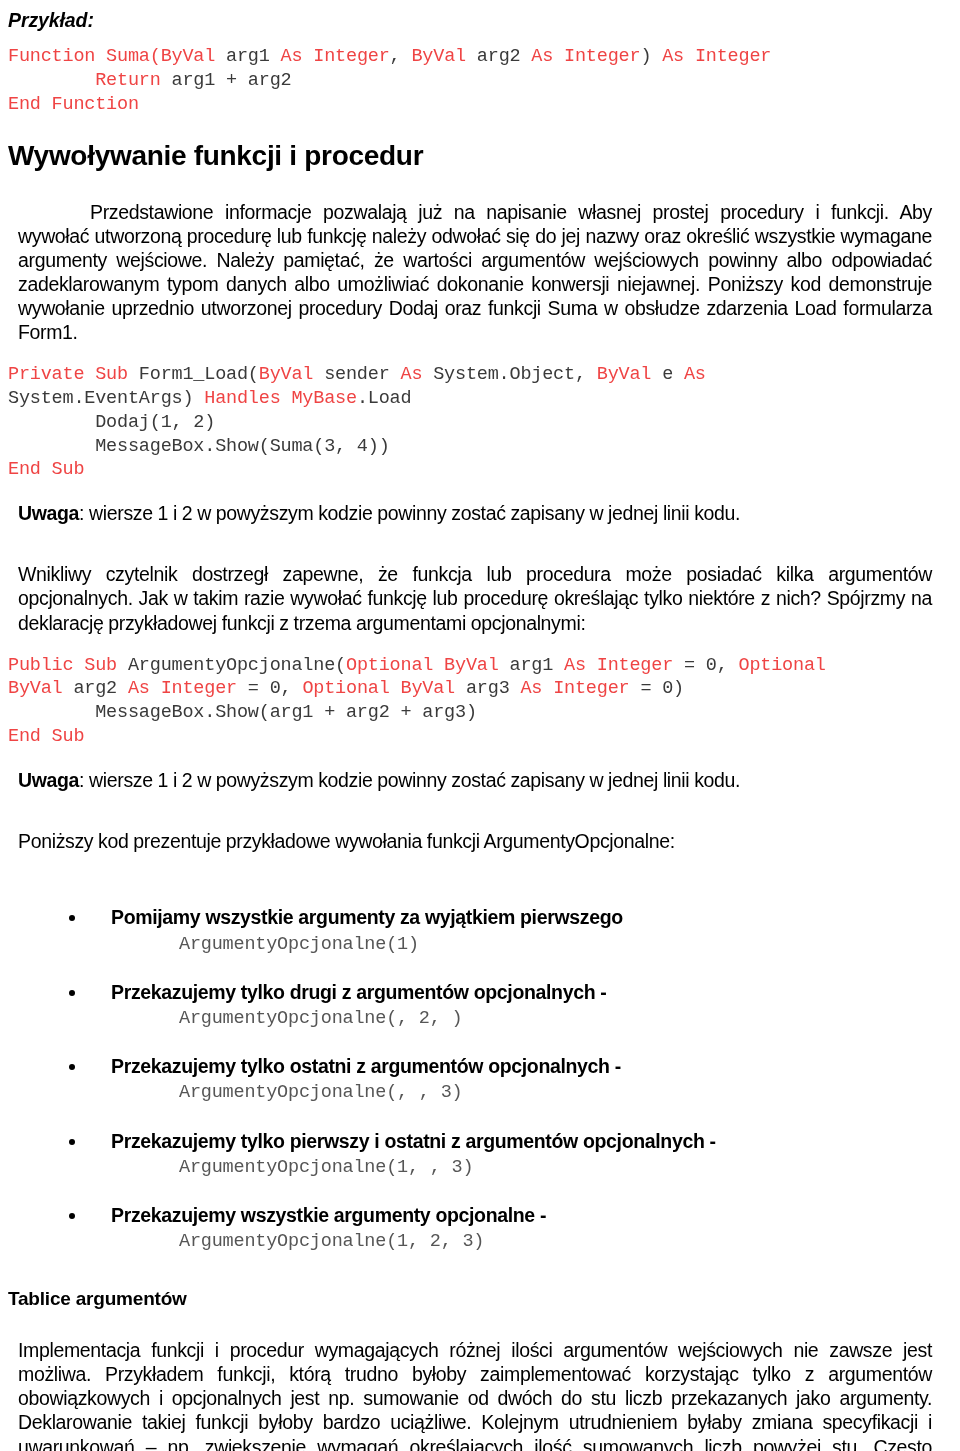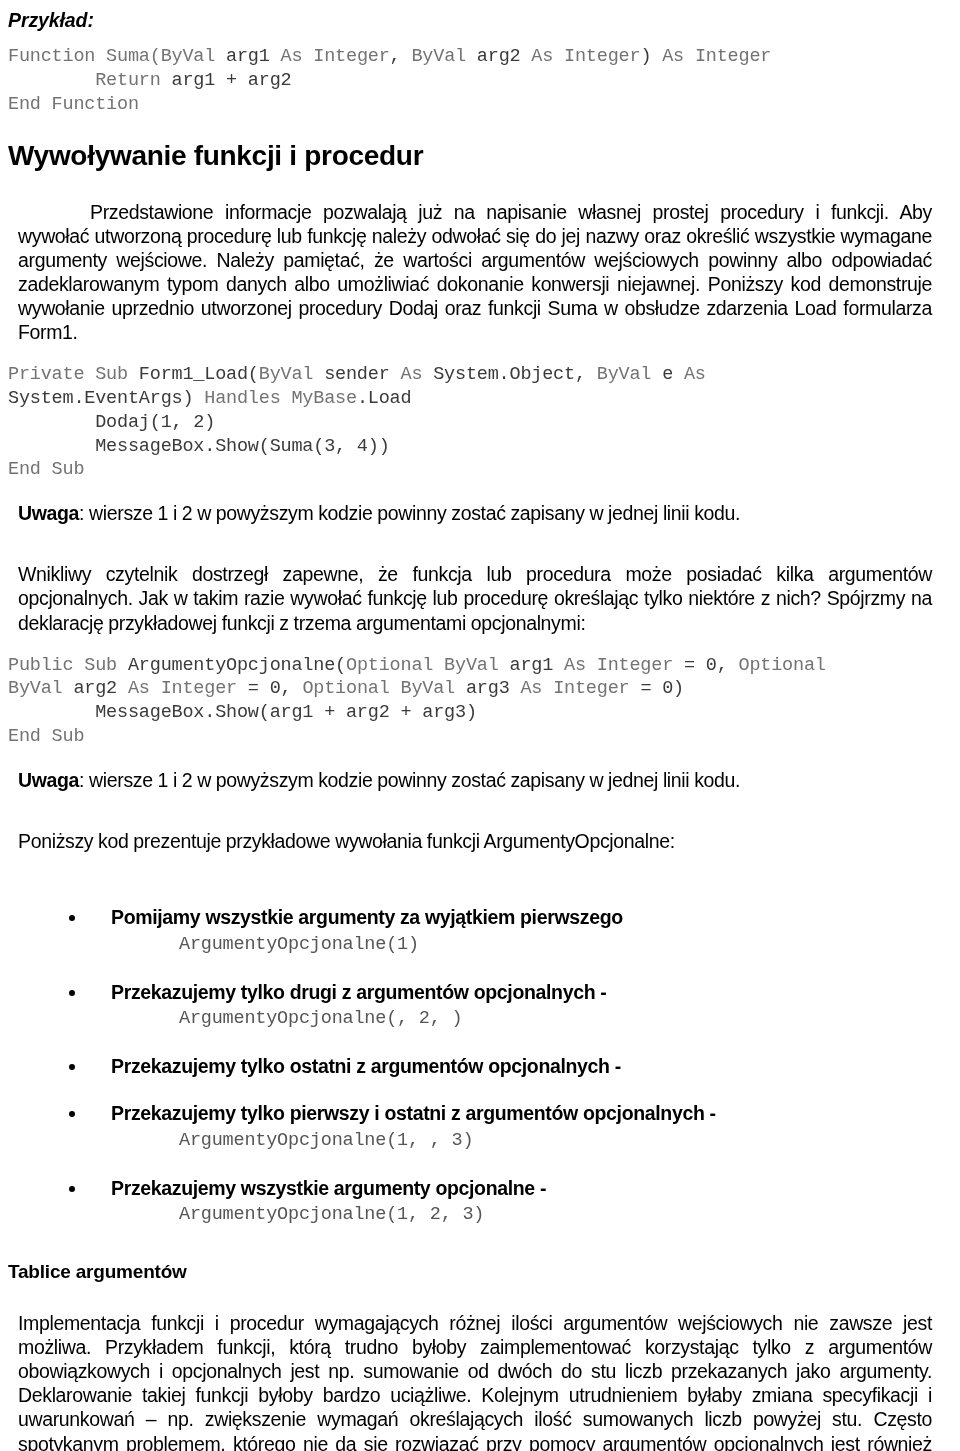--- a/index.html
+++ b/index.html
@@ -71,21 +71,21 @@
   
   pre.code {
     font-family: "Liberation Mono", "DejaVu Sans Mono", monospace;
     font-size: 18.5px;
     line-height: 1.29;
     margin: 0;
     white-space: pre-wrap;
     color: #3a3a3a;
     letter-spacing: -0.2px;
   }
-  pre.code .kw { color: #737373; }
+  pre.code .kw { color: #ef4444; }
   pre.code .id { color: #3a3a3a; }
 
   
   ul.bullets {
     list-style: none;
     margin: 17px;
     padding: 0;
   }
   ul.bullets > li {
     position: relative;
@@ -180,20 +180,21 @@
         <span class="bullet-code">ArgumentyOpcjonalne(1)</span>
       </li>
       <li>
         <span class="bullet-dot"></span>
         <span class="bullet-text">Przekazujemy tylko drugi z argumentów opcjonalnych -</span>
         <span class="bullet-code">ArgumentyOpcjonalne(, 2, )</span>
       </li>
       <li>
         <span class="bullet-dot"></span>
         <span class="bullet-text">Przekazujemy tylko ostatni z argumentów opcjonalnych -</span>
+        <span class="bullet-code">ArgumentyOpcjonalne(, , 3)</span>
       </li>
       <li>
         <span class="bullet-dot"></span>
         <span class="bullet-text">Przekazujemy tylko pierwszy i ostatni z argumentów opcjonalnych -</span>
         <span class="bullet-code">ArgumentyOpcjonalne(1, , 3)</span>
       </li>
       <li>
         <span class="bullet-dot"></span>
         <span class="bullet-text">Przekazujemy wszystkie argumenty opcjonalne -</span>
         <span class="bullet-code">ArgumentyOpcjonalne(1, 2, 3)</span>

